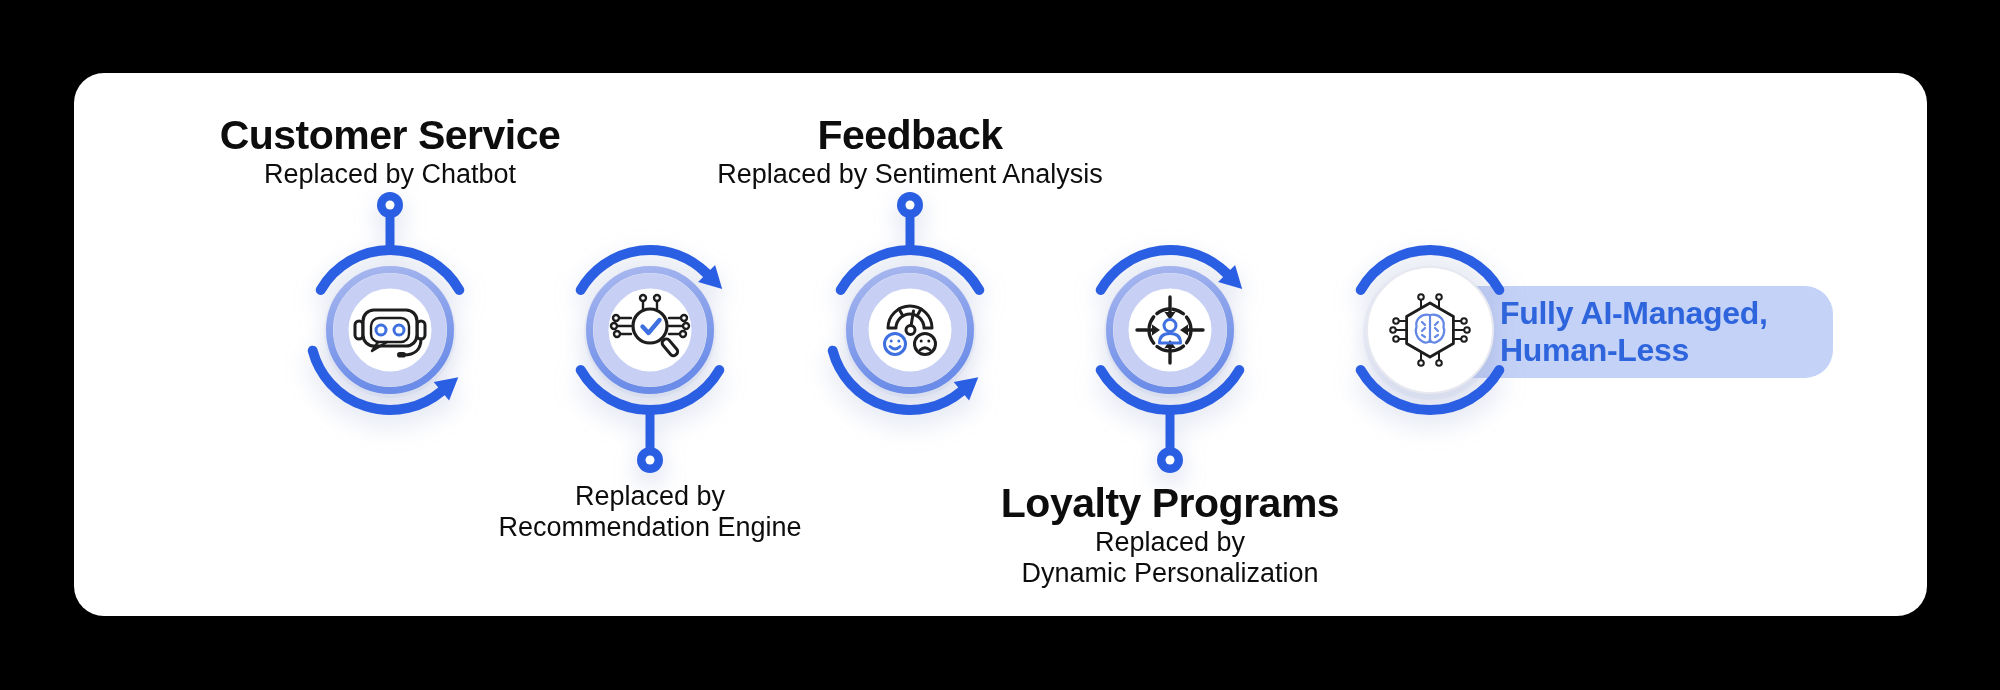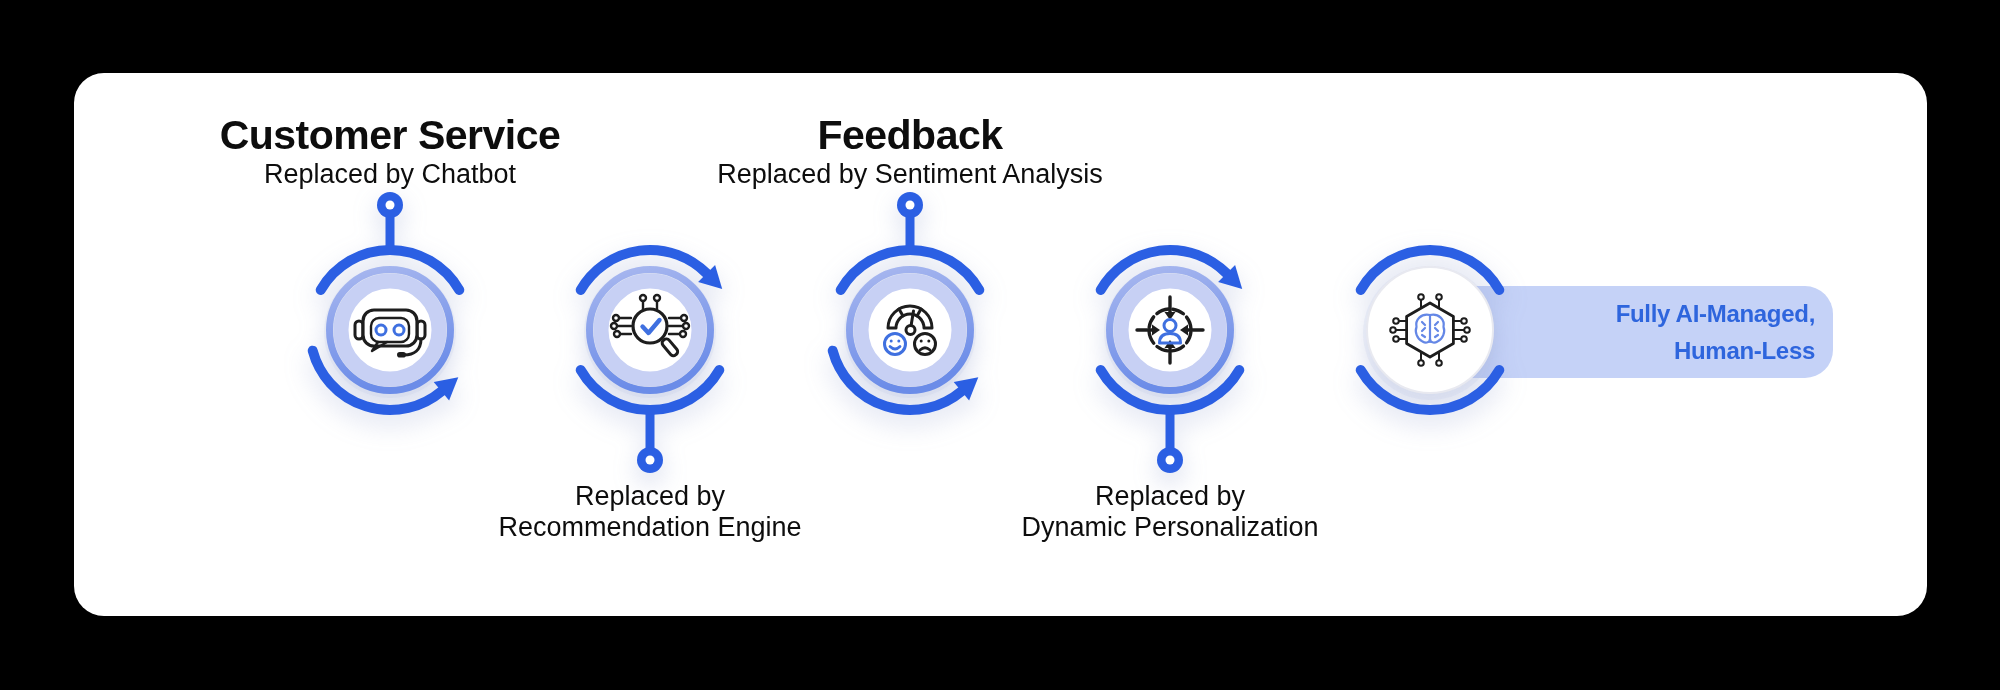--- a/index.html
+++ b/index.html
@@ -19,22 +19,22 @@
   .ring-outer{fill:none;stroke:url(#ringGrad);stroke-width:7;}
   .ring-lavender{fill:#fff;stroke:var(--lavender,#c7d0f4);stroke-width:15;}
   .halo{fill:rgba(190,200,228,0.20);}
   .ic-k{stroke:var(--ink2,#1d1d1d);fill:none;stroke-linecap:round;stroke-linejoin:round;}
   .ic-kf{stroke:var(--ink2,#1d1d1d);fill:#fff;stroke-linecap:round;stroke-linejoin:round;}
   .ic-b{stroke:var(--icon-blue,#3f70e0);fill:none;stroke-linecap:round;stroke-linejoin:round;}
   .ic-bd{fill:var(--icon-blue,#3f70e0);}
   .ic-br{stroke:var(--brain-blue,#6487e6);fill:none;stroke-linecap:round;stroke-linejoin:round;}
   .pill{position:absolute;left:1442px;top:286px;width:391px;height:92px;border-radius:28px;
         background:var(--pill-bg,#c5d2f7);z-index:1;display:flex;align-items:center;}
-  .pill-text{flex:1;margin-left:58px;margin-right:18px;text-align:right;color:var(--pill-text,#2e65dd);
-        font-size:24px;font-weight:800;line-height:37px;letter-spacing:-0.3px;white-space:pre-line;}
+  .pill-text{flex:1;margin-left:58px;margin-right:18px;text-align:left;color:var(--pill-text,#2e65dd);
+        font-size:32px;font-weight:800;line-height:37px;letter-spacing:-0.3px;white-space:pre-line;}
 </style>
 </head>
 <body>
 
 <div class="stage">
 
   <svg width="0" height="0" style="position:absolute">
     <defs>
       <linearGradient id="ringGrad" x1="0" y1="0" x2="0.25" y2="1">
         <stop offset="0" style="stop-color:var(--ring-light,#a9b8ef)"></stop>
@@ -51,20 +51,21 @@
   </div>
   <div class="label" style="left:610px;top:112px">
     <div class="title">Feedback</div>
     <div class="subtitle">Replaced by Sentiment Analysis</div>
   </div>
   <div class="label" style="left:350px;top:480px">
     <div class="subtitle">Replaced by
 Recommendation Engine</div>
   </div>
   <div class="label" style="left:870px;top:480px">
+    <div class="title">Loyalty Programs</div>
     <div class="subtitle">Replaced by
 Dynamic Personalization</div>
   </div>
 
   <div class="pill">
     <div class="pill-text">Fully AI-Managed,
 Human-Less</div>
   </div>
 
   <svg class="node" style="left:280px;top:180px" width="220" height="300" viewBox="0 0 220 300">

